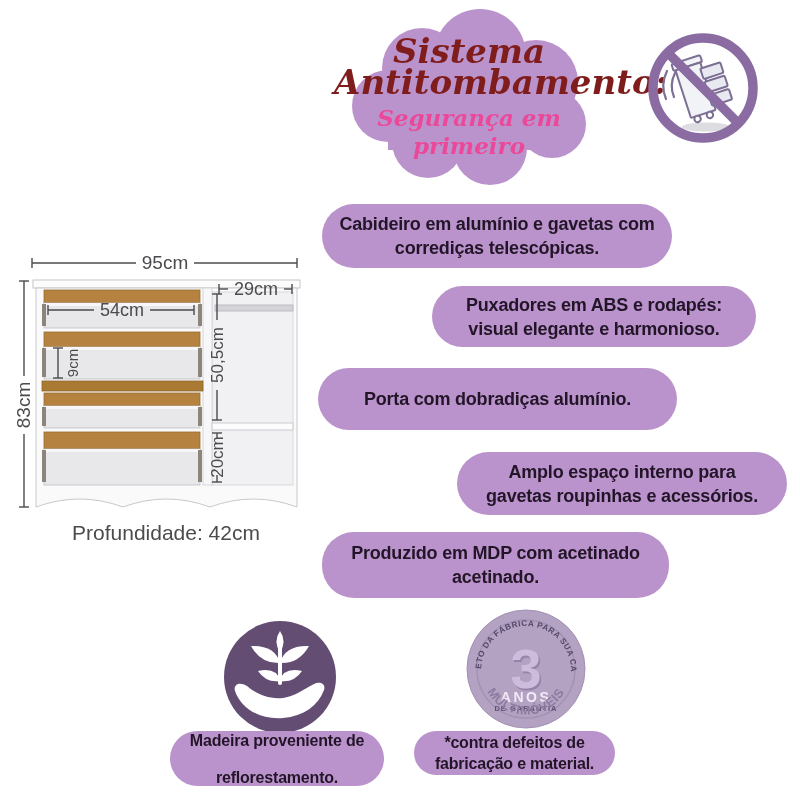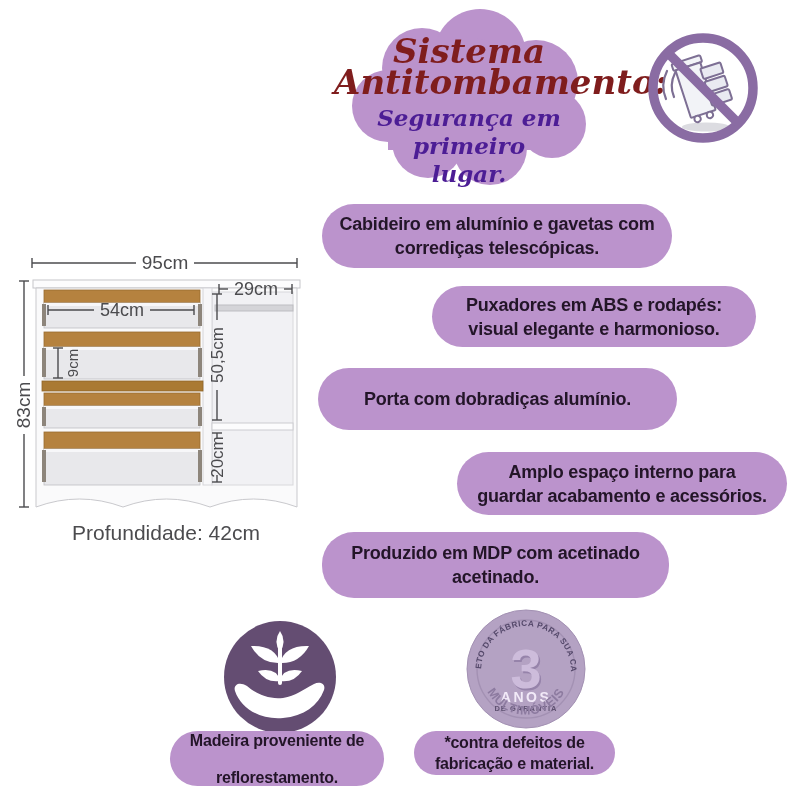--- a/index.html
+++ b/index.html
@@ -13,21 +13,21 @@
   }
   *{margin:0;padding:0;box-sizing:border-box;}
   body{background:#ffffff;font-family:"Liberation Sans",sans-serif;}
   .canvas{position:relative;width:800px;height:800px;background:#ffffff;overflow:hidden;}
 
   svg{position:absolute;overflow:visible;}
   .cloud-svg{left:340px;top:0px;}
   .cloud-text{position:absolute;left:334px;top:36px;width:270px;text-align:center;
     font-family:"DejaVu Serif",serif;font-style:italic;pointer-events:none;}
   .cloud-line-white{color:#7f1d1d;font-size:34px;line-height:31px;font-weight:bold;}
-  .cloud-line-dark{color:#4c1d95;font-size:23px;line-height:28px;font-weight:bold;}
+  .cloud-line-dark{color:#ec4899;font-size:23px;line-height:28px;font-weight:bold;}
   .cloud-line-dark.first{margin-top:6px;}
 
   .notip-svg{left:640px;top:28px;}
   .furniture-svg{left:8px;top:248px;}
   .eco-svg{left:221px;top:619px;}
   .badge-svg{left:463px;top:608px;}
 
   .pill{position:absolute;background:var(--purple);border-radius:32px;
     display:flex;flex-direction:column;align-items:center;justify-content:center;
     color:var(--text_ink);font-weight:bold;text-align:center;}
@@ -60,21 +60,20 @@
       <circle cx="88" cy="142" r="36"></circle>
       <circle cx="150" cy="148" r="37"></circle>
       <circle cx="130" cy="100" r="62"></circle>
       <rect x="48" y="60" width="165" height="90"></rect>
     </g>
   </svg>
   <div class="cloud-text">
     <div class="cloud-line-white">Sistema</div>
     <div class="cloud-line-white">Antitombamento:</div>
     <div class="cloud-line-dark first">Segurança em primeiro</div>
-    <div class="cloud-line-dark">lugar.</div>
   </div>
 
   <svg class="notip-svg" width="126" height="130" viewBox="0 0 126 130">
     <ellipse cx="66" cy="99" rx="24" ry="4.5" fill="#dcdce1"></ellipse>
     <g transform="rotate(-18 60 66)" stroke="#7d6f94" stroke-width="2" fill="#f2f3f7">
       <rect x="42" y="29" width="30" height="7" rx="1.5"></rect>
       <rect x="44" y="36" width="26" height="50" rx="1"></rect>
       <rect x="68" y="42" width="21" height="11" rx="1.5" fill="#e9eaf1"></rect>
       <rect x="68" y="56" width="21" height="11" rx="1.5" fill="#e9eaf1"></rect>
       <rect x="68" y="70" width="21" height="11" rx="1.5" fill="#e9eaf1"></rect>
@@ -97,21 +96,21 @@
   </div>
   <div class="pill feature f2">
     <span>Puxadores em ABS e rodapés:</span>
     <span>visual elegante e harmonioso.</span>
   </div>
   <div class="pill feature f3">
     <span>Porta com dobradiças alumínio.</span>
   </div>
   <div class="pill feature f4">
     <span>Amplo espaço interno para</span>
-    <span>guardar acabamento e acessórios.</span>
+    <span>gavetas roupinhas e acessórios.</span>
   </div>
   <div class="pill feature f5">
     <span>Produzido em MDP com acetinado</span>
     <span>acetinado.</span>
   </div>
 
   <svg class="furniture-svg" width="300" height="310" viewBox="0 0 300 310">
 
     <g class="dim-line">
       <line x1="24" y1="15" x2="128" y2="15"></line>

